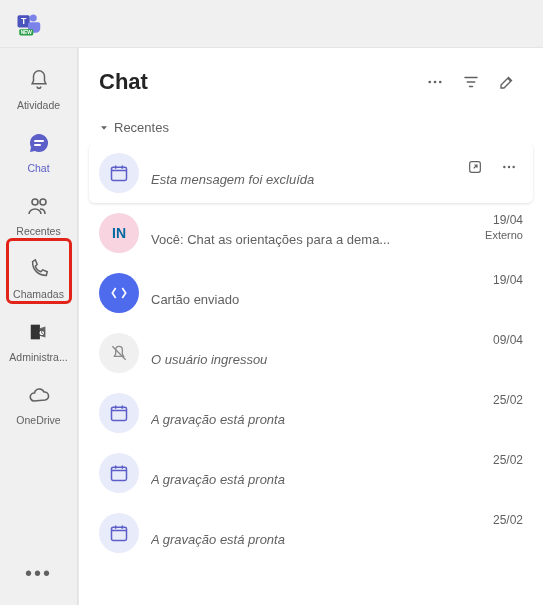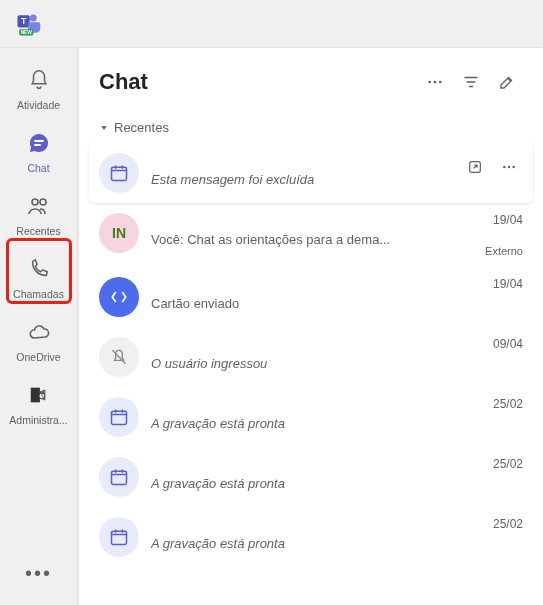--- a/index.html
+++ b/index.html
@@ -133,21 +133,21 @@
     background:#fff;
     box-shadow: 0 1px 3px rgba(0,0,0,0.12);
   }
   .avatar {
     width:40px;height:40px;border-radius:50%;
     display:flex;align-items:center;justify-content:center;
     flex-shrink:0;
     font-size:14px;font-weight:600;
   }
   .avatar.cal { background:#e8ebfa; color:#5b5fc7; }
-  .avatar.pink { background:#f7d4e0; color:#4d7c0f; }
+  .avatar.pink { background:#f7d4e0; color:#0369a1; }
   .avatar.blue { background:#4f6bed; color:#fff; }
   .avatar.muted { background:#f0f0f0; color:#8a8a8a; }
   .chat-body {
     flex:1;
     min-width:0;
     display:flex;
     flex-direction:column;
   }
   .chat-title {
     font-size:14px;
@@ -163,21 +163,21 @@
     font-style:italic;
     white-space:nowrap;
     overflow:hidden;
     text-overflow:ellipsis;
     margin-top:2px;
   }
   .chat-preview.noitalic { font-style:normal; }
   .chat-meta {
     display:flex;flex-direction:column;align-items:flex-end;
     flex-shrink:0;
-    gap:18px;
+    gap:2px;
   }
   .chat-date { font-size:12px; color:#616161; }
   .chat-tag { font-size:11px; color:#616161; }
   .chat-actions {
     display:flex;gap:6px;align-items:center;
   }
   .mini-btn {
     width:28px;height:28px;
     display:flex;align-items:center;justify-content:center;
     color:#616161;cursor:pointer;border-radius:4px;
@@ -248,37 +248,37 @@
       <span class="rail-icon">
         <svg width="22" height="22" viewBox="0 0 24 24" fill="none" stroke="currentColor" stroke-width="1.6">
             <path d="M5 4c0 9 6 15 15 15l1-4-5-2-2 2c-3-1-5-3-6-6l2-2-2-5z"></path>
           </svg>
       </span>
       <span class="rail-label">Chamadas</span>
     </div>
 
     <div class="rail-item">
       <span class="rail-icon">
-        <svg width="24" height="24" viewBox="0 0 24 24" fill="none" stroke="currentColor" stroke-width="1.6">
-            <path d="M7 18a4 4 0 1 1 .5-8A5 5 0 0 1 17 9a4 4 0 0 1 1 8z"></path>
-          </svg>
-      </span>
-      <span class="rail-label">OneDrive</span>
-    </div>
-
-    <div class="rail-item">
-      <span class="rail-icon">
         <svg width="22" height="22" viewBox="0 0 24 24">
             <rect x="3" y="4" width="10" height="16" fill="#333"></rect>
             <path d="M13 8l6-2v12l-6-2z" fill="#666"></path>
             <circle cx="15" cy="13" r="3" fill="#fff" stroke="#333" stroke-width="1"></circle>
             <path d="M15 11v2l1 1" stroke="#333" stroke-width="1" fill="none"></path>
           </svg>
       </span>
       <span class="rail-label">Administra...</span>
+    </div>
+
+    <div class="rail-item">
+      <span class="rail-icon">
+        <svg width="24" height="24" viewBox="0 0 24 24" fill="none" stroke="currentColor" stroke-width="1.6">
+            <path d="M7 18a4 4 0 1 1 .5-8A5 5 0 0 1 17 9a4 4 0 0 1 1 8z"></path>
+          </svg>
+      </span>
+      <span class="rail-label">OneDrive</span>
     </div>
 
     <div class="rail-highlight"></div>
 
     <div class="rail-more">•••</div>
   </div>
 
   <div class="panel">
 
     <div class="panel-header">

